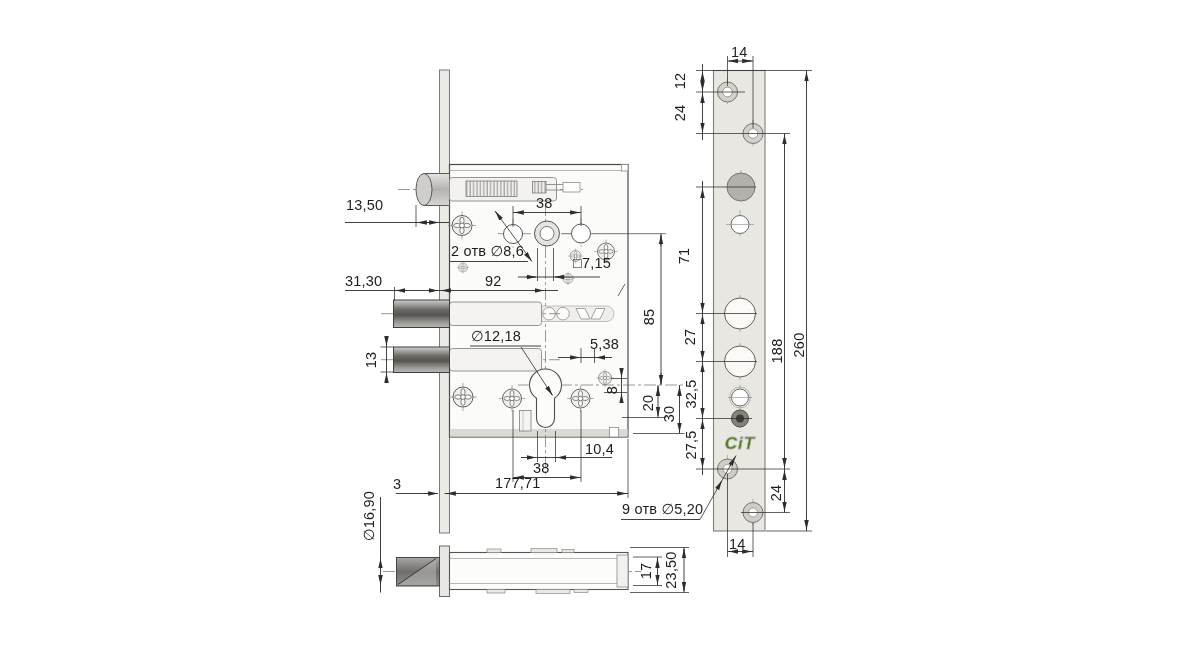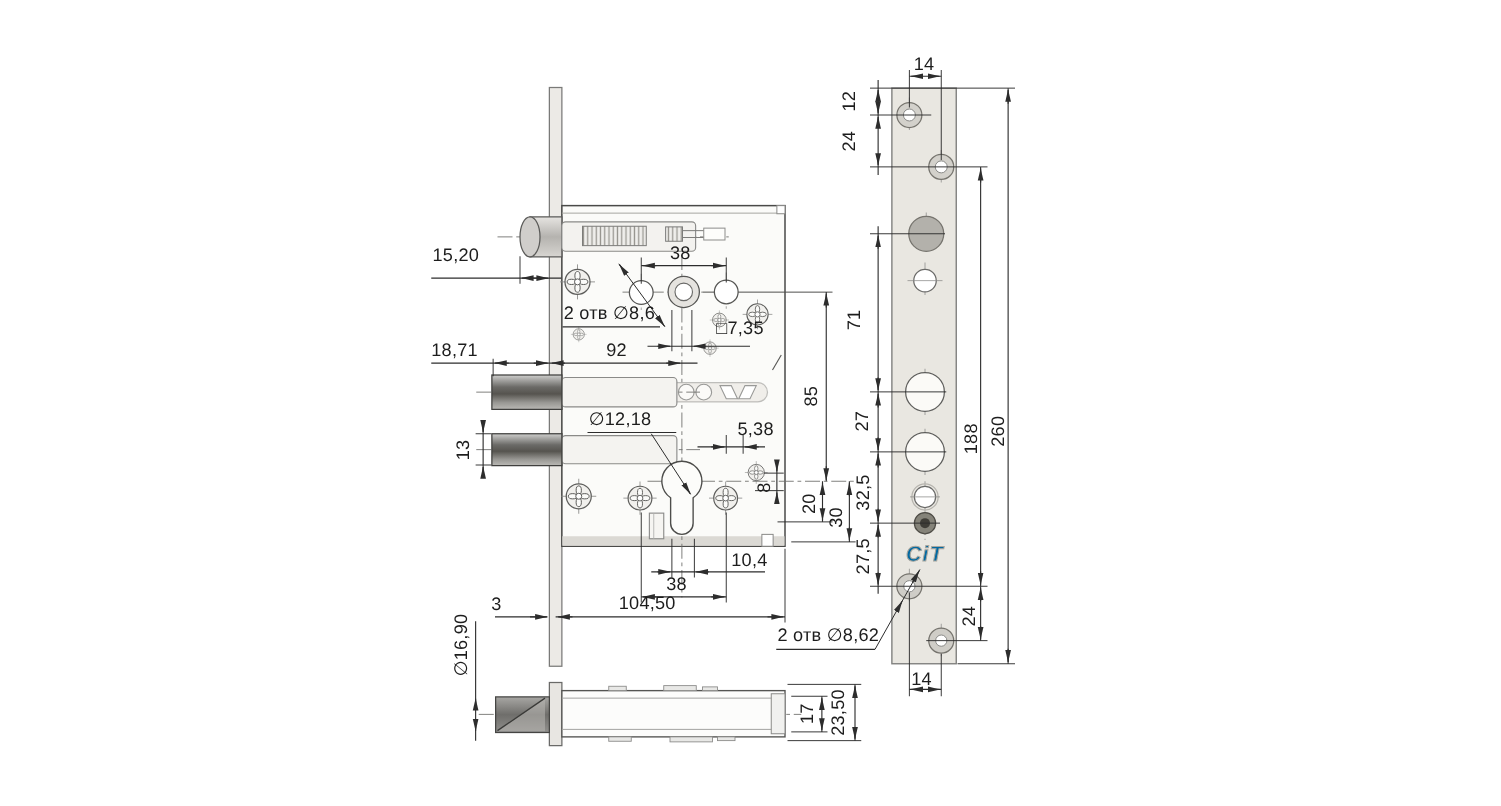--- a/index.html
+++ b/index.html
@@ -3,21 +3,21 @@
 <meta charset="utf-8">
 <style>
   html,body{margin:0;padding:0;background:#fff;}
   #stage{position:relative;width:1201px;height:645px;background:#ffffff;overflow:hidden;
          font-family:"Liberation Sans",sans-serif;}
   #stage svg{position:absolute;left:0;top:0;}
   .lbl{position:absolute;font:14.5px/1.05 "Liberation Sans",sans-serif;color:#1d1d1d;
        white-space:nowrap;letter-spacing:0.2px;}
   .rot{transform:translate(-50%,-50%) rotate(-90deg);}
   .logo{position:absolute;transform:translate(-50%,-50%);font:italic bold 17px "Liberation Sans",sans-serif;
-        color:#0369a1;-webkit-text-stroke:0.8px #a9a79f;text-stroke:0.8px #a9a79f;letter-spacing:1px;}
+        color:#4d7c0f;-webkit-text-stroke:0.8px #a9a79f;text-stroke:0.8px #a9a79f;letter-spacing:1px;}
 </style>
 </head>
 <body>
 
 <div id="stage">
 
 <svg width="1201" height="645" viewBox="0 0 1201 645">
   <defs>
     <marker id="ah" viewBox="0 0 10 6" refX="9.5" refY="3" markerWidth="11" markerHeight="6.6" orient="auto-start-reverse">
       <path d="M0,0.7 L10,3 L0,5.3 Z" fill="#2d2d2d"></path>
@@ -327,47 +327,47 @@
     <line x1="734.5" y1="551.5" x2="729" y2="551.5" marker-end="url(#ah)"></line>
     <line x1="746" y1="551.5" x2="751.5" y2="551.5" marker-end="url(#ah)"></line>
 
     <line x1="621" y1="519.5" x2="700" y2="519.5"></line>
     <line x1="700" y1="519.5" x2="736" y2="455.5" stroke-width="0.8"></line>
     <line x1="730" y1="466" x2="735.3" y2="456.6" marker-end="url(#ah)"></line>
     <line x1="717.5" y1="488.5" x2="721.7" y2="481" marker-end="url(#ah)"></line>
   </g>
 </svg>
 
-<div class="lbl" style="left:346px;top:198px">15,20</div>
+<div class="lbl" style="left:346px;top:198px">13,50</div>
 <div class="lbl" style="left:536px;top:196px">38</div>
 <div class="lbl" style="left:451px;top:244px">2 отв ∅8,6</div>
-<div class="lbl" style="left:573px;top:256px">□7,35</div>
-<div class="lbl" style="left:345px;top:274px">18,71</div>
+<div class="lbl" style="left:573px;top:256px">□7,15</div>
+<div class="lbl" style="left:345px;top:274px">31,30</div>
 <div class="lbl" style="left:485px;top:274px">92</div>
 <div class="lbl" style="left:471px;top:329px">∅12,18</div>
 <div class="lbl" style="left:590px;top:337px">5,38</div>
 <div class="lbl" style="left:585px;top:442px">10,4</div>
 <div class="lbl" style="left:533px;top:461px">38</div>
 <div class="lbl" style="left:393px;top:477px">3</div>
-<div class="lbl" style="left:495px;top:476px">104,50</div>
+<div class="lbl" style="left:495px;top:476px">177,71</div>
 <div class="lbl rot" style="left:650px;top:317px">85</div>
 <div class="lbl rot" style="left:372px;top:360px">13</div>
 <div class="lbl rot" style="left:613px;top:390px">8</div>
 <div class="lbl rot" style="left:649px;top:403px">20</div>
 <div class="lbl rot" style="left:670px;top:414px">30</div>
 <div class="lbl rot" style="left:370px;top:516px">∅16,90</div>
 <div class="lbl rot" style="left:647px;top:571px">17</div>
 <div class="lbl rot" style="left:672px;top:570px">23,50</div>
 <div class="lbl" style="left:731px;top:45px">14</div>
 <div class="lbl" style="left:729px;top:537px">14</div>
 <div class="lbl rot" style="left:681px;top:81px">12</div>
 <div class="lbl rot" style="left:681px;top:113px">24</div>
 <div class="lbl rot" style="left:685px;top:256px">71</div>
 <div class="lbl rot" style="left:691px;top:337px">27</div>
 <div class="lbl rot" style="left:692px;top:394px">32,5</div>
 <div class="lbl rot" style="left:692px;top:445px">27,5</div>
 <div class="lbl rot" style="left:778px;top:351px">188</div>
 <div class="lbl rot" style="left:800px;top:345px">260</div>
 <div class="lbl rot" style="left:777px;top:493px">24</div>
-<div class="lbl" style="left:622px;top:502px">2 отв ∅8,62</div>
+<div class="lbl" style="left:622px;top:502px">9 отв ∅5,20</div>
 <div class="logo" style="left:740px;top:444px">CiT</div>
 
 </div>
 
 </body></html>

